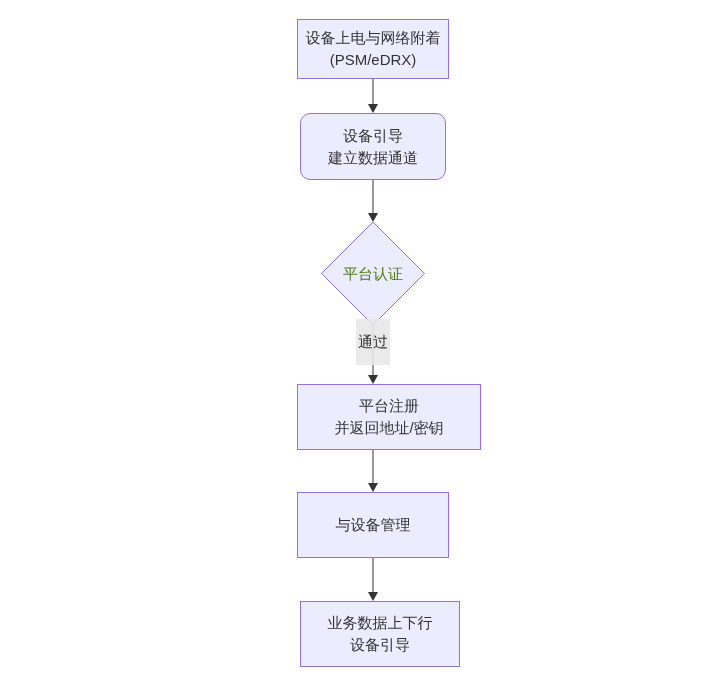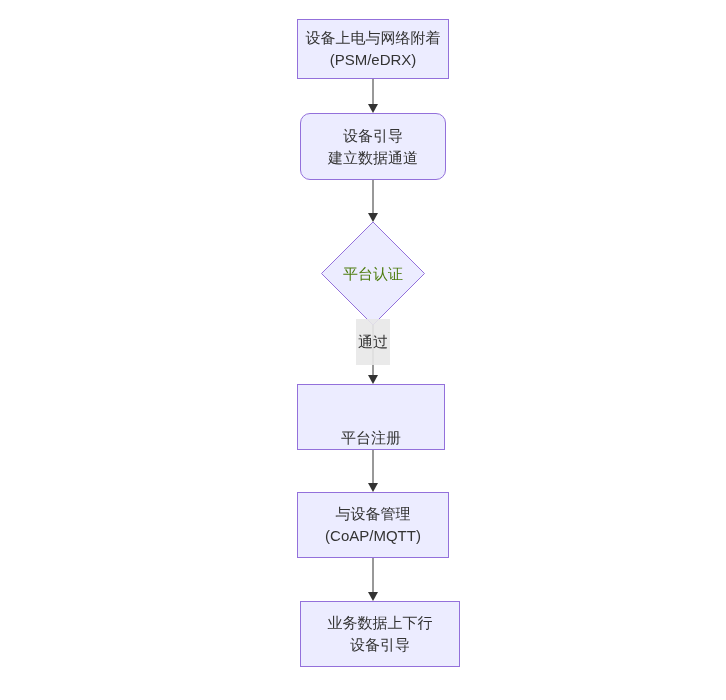--- a/index.html
+++ b/index.html
@@ -59,21 +59,21 @@
     padding: 13px 2px;
     font-size: 15px;
     line-height: 20px;
     color: #333333;
     white-space: nowrap;
     margin-top: 8px;
   }
   
   #node-power  { left: 297px; top: 19px;  width: 152px; height: 60px; }
   #node-boot   { left: 300px; top: 113px; width: 146px; height: 67px; border-radius: 10px; }
-  #node-reg    { left: 297px; top: 384px; width: 148px; height: 66px; justify-content: flex-end; }
+  #node-reg    { left: 297px; top: 384px; width: 184px; height: 66px; }
   #node-chan   { left: 297px; top: 492px; width: 152px; height: 66px; }
   #node-biz    { left: 300px; top: 601px; width: 160px; height: 66px; }
 </style>
 </head>
 <body>
 
 <div class="canvas">
 
   <svg class="edge-layer" width="726" height="700" viewBox="0 0 726 700" aria-hidden="true">
 
@@ -106,25 +106,25 @@
   </div>
 
   <div class="diamond-label">
     <span class="node-line">平台认证</span>
   </div>
 
   <div class="edge-label">通过</div>
 
   <div class="node" id="node-reg">
     <span class="node-line">平台注册</span>
+    <span class="node-line">并返回地址/密钥</span>
   </div>
 
   <div class="node" id="node-chan">
     <span class="node-line">与设备管理</span>
-    <span class="node-line">(CoAP/MQTT)</span>
   </div>
 
   <div class="node" id="node-biz">
     <span class="node-line">业务数据上下行</span>
     <span class="node-line">设备引导</span>
   </div>
 
 </div>
 
 </body></html>

